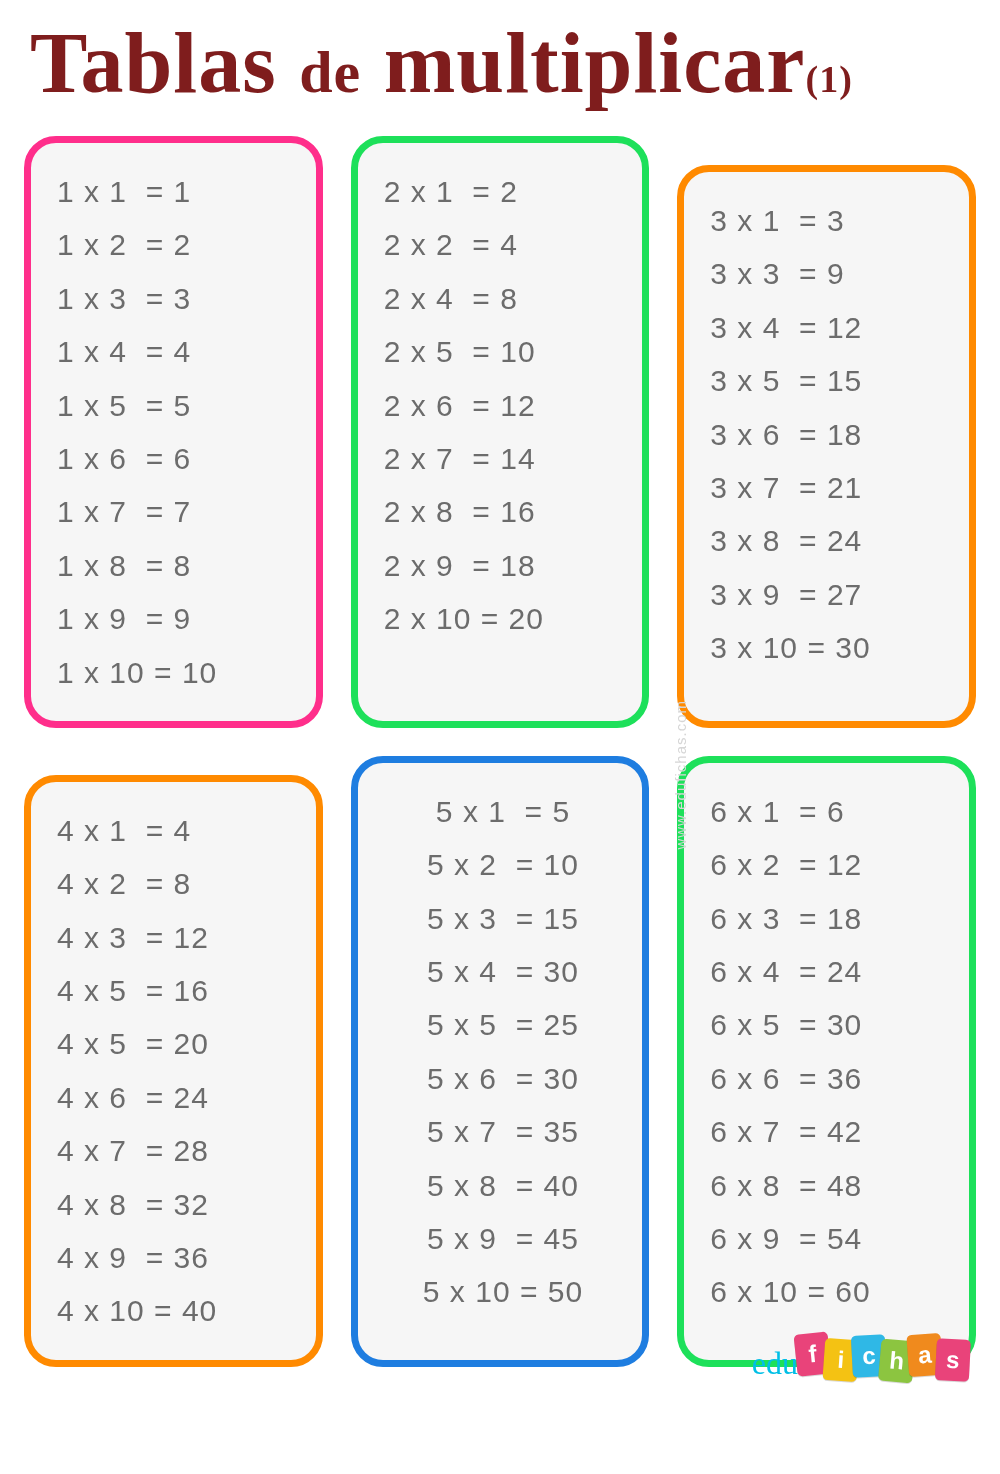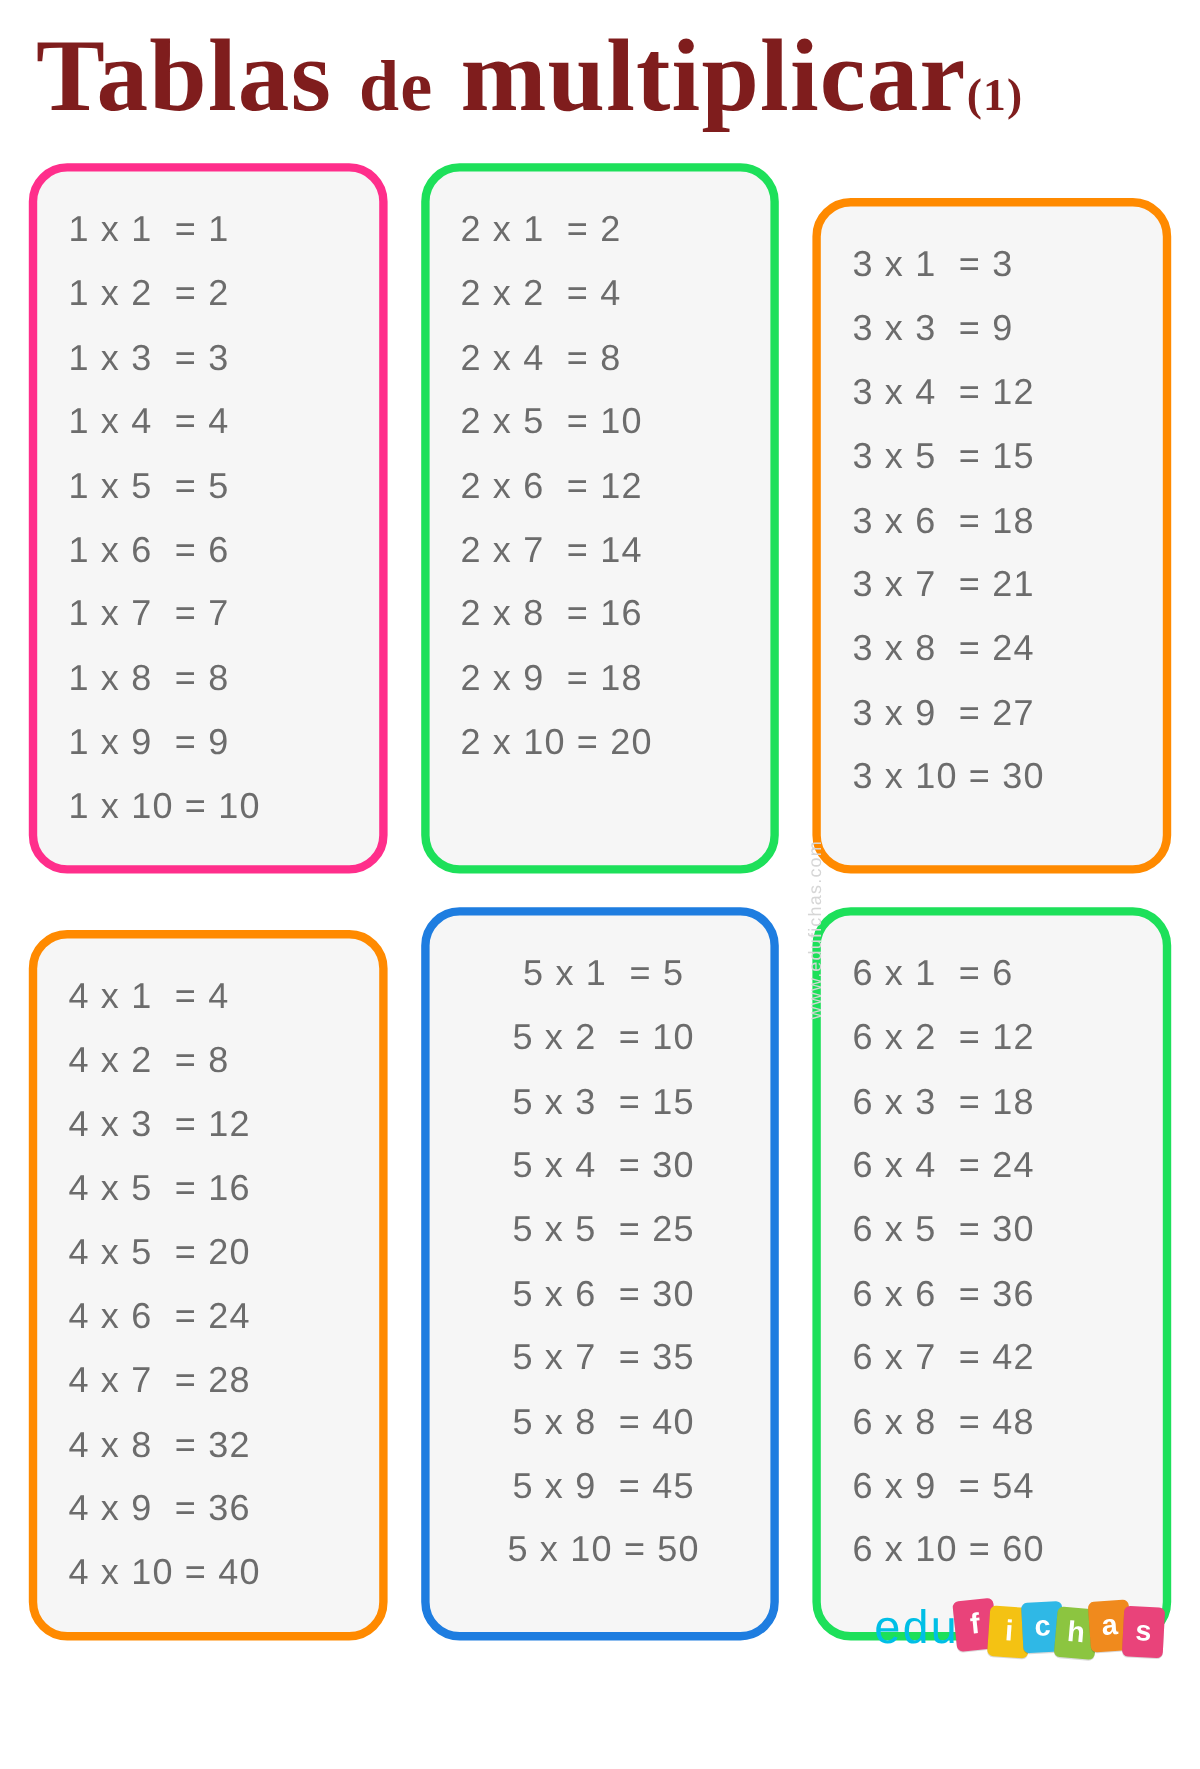--- a/index.html
+++ b/index.html
@@ -74,22 +74,22 @@
     height: 42px;
     border-radius: 5px;
     font-family: "Comic Sans MS", cursive, sans-serif;
     font-size: 24px;
     font-weight: bold;
     color: #fff;
     margin-left: -6px;
     box-shadow: 0 1px 0 rgba(0,0,0,.15);
   }
   .logo .script {
-    font-family: Liberation Mono, monospace;
-    font-size: 39px;
+    font-family: Liberation Serif, serif;
+    font-size: 32px;
     color: #00bfe6;
     margin-right: 4px;
     line-height: 1;
   }
   .logo .b1 { background:#e9437a; transform: rotate(-6deg) translateY(-4px); }
   .logo .b2 { background:#f4c213; transform: rotate(4deg) translateY(2px); }
   .logo .b3 { background:#2fb8e6; transform: rotate(-3deg) translateY(-2px); }
   .logo .b4 { background:#8cc540; transform: rotate(5deg) translateY(3px); }
   .logo .b5 { background:#f08a1d; transform: rotate(-4deg) translateY(-3px); }
   .logo .b6 { background:#e9437a; transform: rotate(3deg) translateY(2px); }

